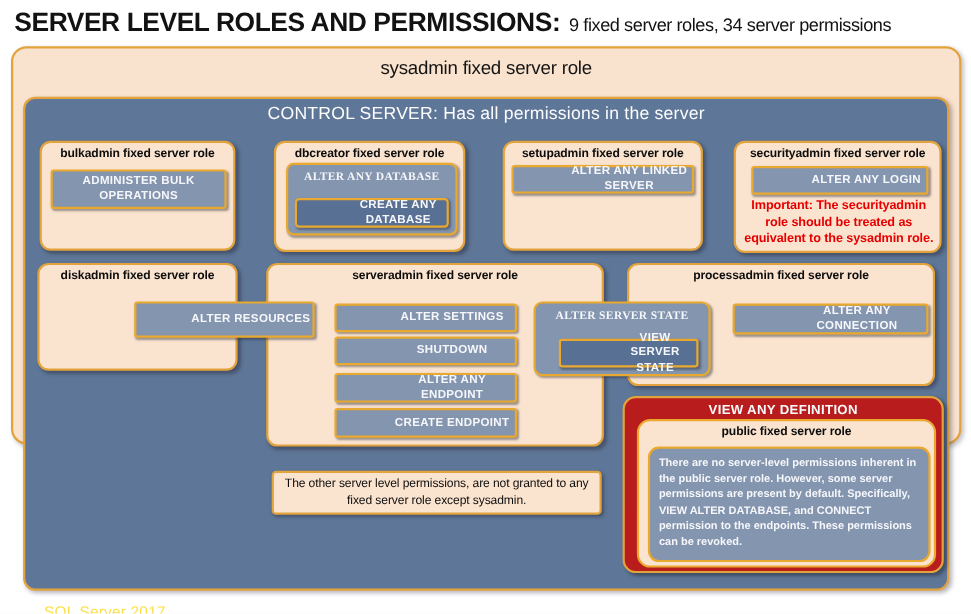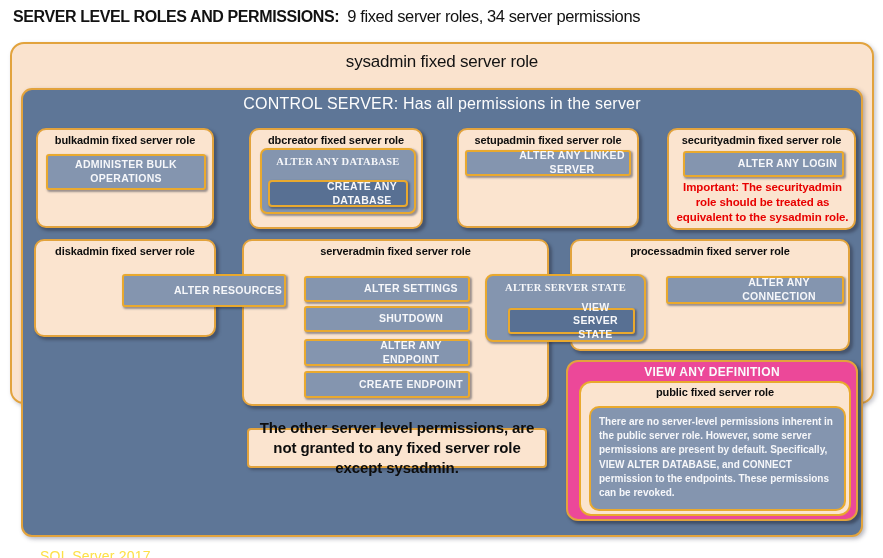--- a/index.html
+++ b/index.html
@@ -2,21 +2,21 @@
 <html><head>
 <meta charset="utf-8">
 <style>
   html,body{margin:0;padding:0;background:#fff;}
   .page{
     position:relative;width:883px;height:558px;background:#ffffff;overflow:hidden;
     font-family:"Liberation Sans", sans-serif;
   }
   
   .header{position:absolute;left:13px;top:7px;white-space:nowrap;color:#121212;letter-spacing:-0.4px;}
-  .header .t-bold{font-size:16px;font-weight:bold;text-align:center;}
+  .header .t-bold{font-size:24px;font-weight:bold;text-align:center;}
   .header .t-reg{font-size:16.5px;font-weight:normal;margin-left:4px;}
   
   .sysadmin-box{
     position:absolute;left:10px;top:42px;width:864px;height:362px;
     background:#FAE3CE;border:2px solid #E2A33D;border-radius:14px;
     box-shadow:2px 2px 4px rgba(90,90,110,.35);box-sizing:border-box;
   }
   .sysadmin-label{position:absolute;left:0;top:8px;width:100%;text-align:center;
     font-size:17px;color:#131313;letter-spacing:-0.2px;}
   
@@ -49,26 +49,26 @@
   .perm-container .container-label{margin-top:6px;font-family:Liberation Serif, serif;}
   .straddle{z-index:6;}
   .warning-text{
     position:absolute;color:#E80000;font-weight:bold;font-size:11.5px;line-height:1.3;
     text-align:center;letter-spacing:-0.1px;
   }
   
   .note-box{
     position:absolute;background:#FBE4CF;border:2px solid #E2A33D;border-radius:4px;
     box-sizing:border-box;display:flex;align-items:center;justify-content:center;
-    font-weight:bold;font-size:15px;color:#0d0d0d;text-align:center;line-height:1.35;
+    font-weight:normal;font-size:11px;color:#0d0d0d;text-align:center;line-height:1.35;
     box-shadow:2px 2px 3px rgba(45,52,70,.5);padding:2px 8px;letter-spacing:-0.1px;
   }
   
   .viewdef-box{
-    position:absolute;background:#ec4899;border:2px solid #E2A33D;border-radius:12px;
+    position:absolute;background:#b91c1c;border:2px solid #E2A33D;border-radius:12px;
     box-sizing:border-box;box-shadow:2.5px 2.5px 3px rgba(40,45,62,.55);z-index:2;
   }
   .viewdef-label{width:100%;text-align:center;color:#FAFAFC;font-weight:bold;font-size:12px;
     padding-top:3px;letter-spacing:.3px;}
   .public-box{
     position:absolute;background:#FBE4CF;border:2px solid #E9A92E;border-radius:12px;
     box-sizing:border-box;
   }
   .public-desc{
     position:absolute;background:#8495AF;border:2px solid #E9A92E;border-radius:10px;

